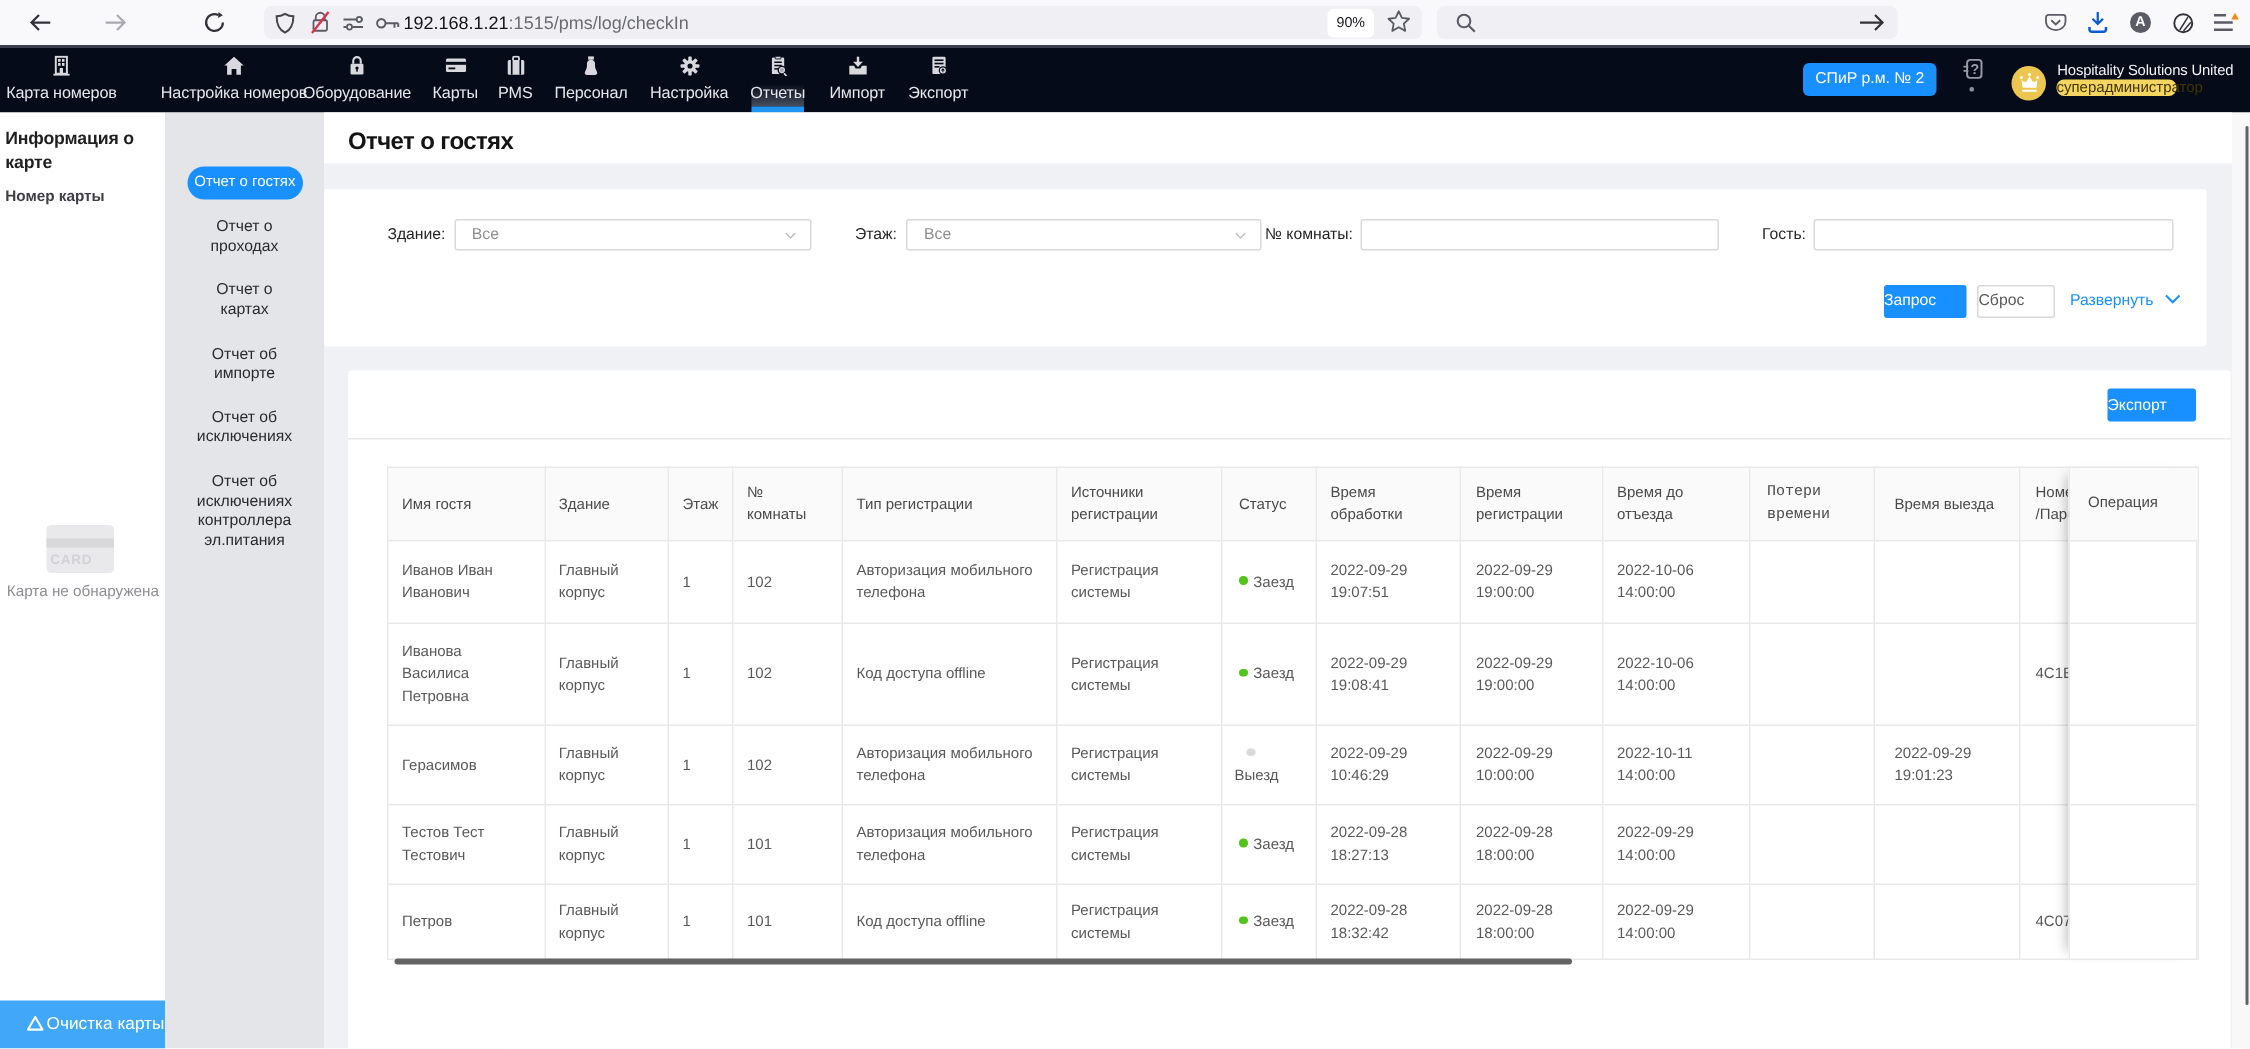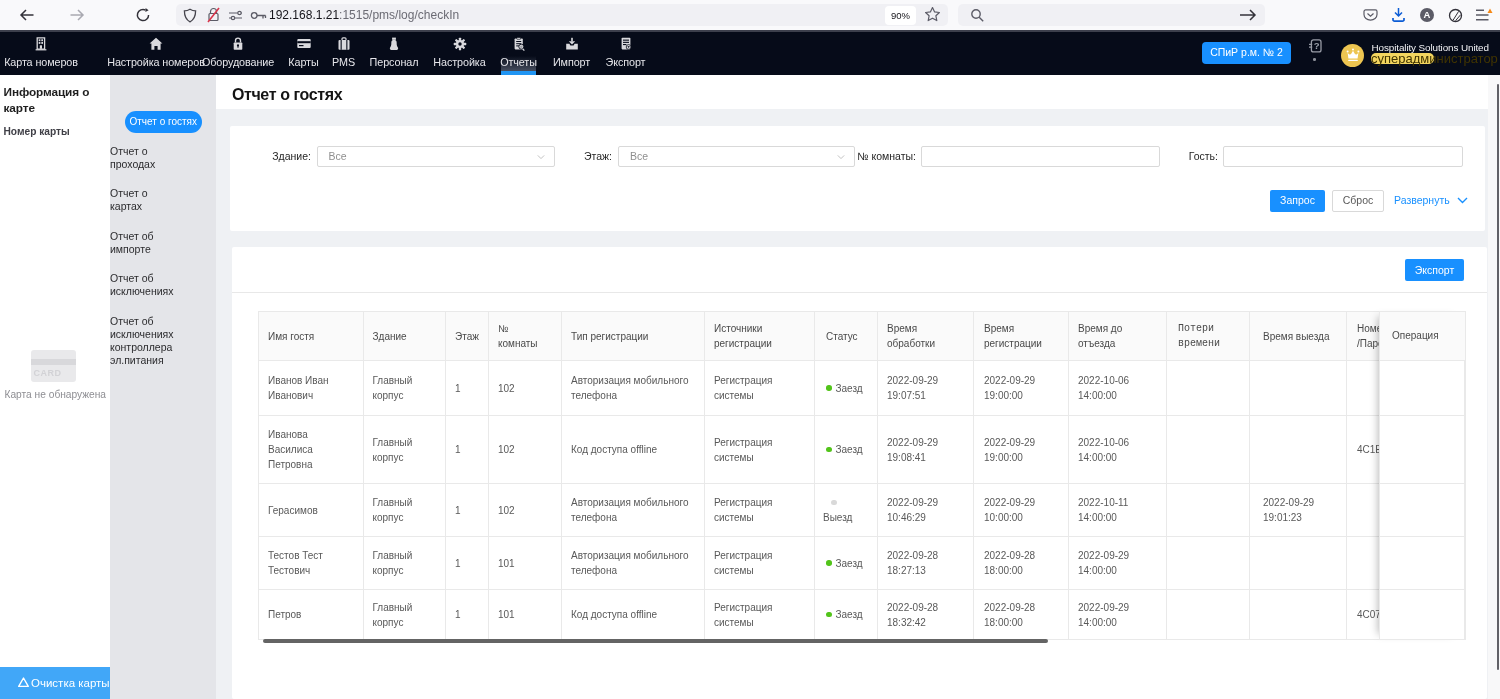--- a/index.html
+++ b/index.html
@@ -19,50 +19,50 @@
 
 #navbar { position:absolute; left:0; top:31.5px; width:1500px; height:43.5px; background:#060b19; }
 .navitem { position:absolute; top:31.5px; height:43.5px; text-align:center; color:#e6e6ea; }
 .navitem .nlabel { position:absolute; left:0; right:0; top:24px; font-size:10.8px; letter-spacing:-0.1px; white-space:nowrap; }
 .navitem svg { position:absolute; top:5px; left:50%; transform:translateX(-50%); }
 #navactivebg { position:absolute; left:500.5px; top:24.5px; width:35px; height:14.5px; background:linear-gradient(to bottom, rgba(160,170,190,0.0), rgba(160,170,190,0.42)); }
 #navunderline { position:absolute; left:500.5px; top:39px; width:35px; height:4.5px; background:#2095f3; }
 #spirbtn { position:absolute; left:1202px; top:42px; width:89px; height:21.5px; background:#1890ff; border-radius:4px; color:#fff; font-size:10.5px; text-align:center; line-height:21.5px; }
 #avatar { position:absolute; left:1341px; top:44px; width:23px; height:23px; border-radius:50%; background:#edc551; }
 #hsu { position:absolute; left:1371.5px; top:41.5px; font-size:9.9px; letter-spacing:-0.1px; color:#f2f2f5; white-space:nowrap; }
-#rolebadge { position:absolute; left:1371px; top:52.5px; width:63px; height:11.5px; background:#f3d55f; border-radius:5px; color:#413400; font-size:13px; text-align:center; line-height:11.5px; }
+#rolebadge { position:absolute; left:1371px; top:52.5px; width:80px; height:11.5px; background:#f3d55f; border-radius:5px; color:#413400; font-size:10px; text-align:center; line-height:11.5px; }
 
 
 #sidebar1 { position:absolute; left:0; top:75px; width:110px; height:624px; background:#fff; }
 #sb1title { position:absolute; left:3.5px; top:10px; width:104px; font-size:11.8px; font-weight:bold; color:#1f1f1f; line-height:15.5px; letter-spacing:-0.1px; }
 #sb1num { position:absolute; left:3.5px; top:51px; font-size:10.2px; font-weight:bold; color:#3f3f46; }
 #cardph { position:absolute; left:30.5px; top:275px; width:45.5px; height:32px; background:#e9e9eb; border-radius:3px; }
 #cardstripe { position:absolute; left:0; top:9px; width:45.5px; height:5.5px; background:#d8d8db; }
 #cardtxt { position:absolute; left:3px; top:18px; font-size:9px; font-weight:bold; color:#d2d2d6; letter-spacing:0.5px; }
 #nocard { position:absolute; left:4.5px; top:314px; width:110px; white-space:nowrap; font-size:10.2px; color:#8e8e93; }
 #cleanbar { position:absolute; left:0; top:592px; width:110px; height:32px; background:#41a7f8; color:#fff; font-size:11.5px; }
 #cleanbar span { position:absolute; left:31px; top:10px; }
 #cleanbar svg { position:absolute; left:17px; top:9px; }
 
 #sidebar2 { position:absolute; left:110px; top:75px; width:106px; height:624px; background:#e4e5e9; }
 #menupill { position:absolute; left:15px; top:35.5px; width:76.5px; height:22px; background:#1890ff; border-radius:11px; color:#fff; font-size:10px; text-align:center; line-height:22px; }
-.mitem { position:absolute; left:0; width:106px; font-size:10.5px; line-height:13px; color:#2b2b2e; }
+.mitem { position:absolute; left:0; width:106px; text-align:center; font-size:10.5px; line-height:13px; color:#2b2b2e; }
 
 
 #main { position:absolute; left:216px; top:75px; width:1272px; height:624px; background:#eff1f4; }
 #mainheader { position:absolute; left:0; top:0; width:1272px; height:34px; background:#fff; }
 #maintitle { position:absolute; left:16px; top:10.5px; font-size:16px; font-weight:bold; color:#141414; letter-spacing:-0.4px; }
-#filtercard { position:absolute; left:14px; top:51px; width:1255px; height:105px; background:#fff; border-radius:2px; }
+#filtercard { position:absolute; left:0; top:51px; width:1255px; height:105px; background:#fff; border-radius:2px; }
 #tablecard { position:absolute; left:16px; top:172px; width:1255px; height:452px; background:#fff; border-radius:2px; }
 
 .flabel { position:absolute; top:24px; font-size:10.5px; color:#262626; text-align:right; }
 .fbox { position:absolute; top:19.5px; height:21px; background:#fff; border:1px solid #d9d9d9; border-radius:2px; }
 .fval { position:absolute; top:0; left:11px; line-height:19px; font-size:10.5px; color:#8f8f8f; }
 .fchev { position:absolute; right:9px; top:7px; width:8px; height:6px; }
-.btn { position:absolute; border-radius:2px; font-size:10.5px; text-align:center; }
+.btn { position:absolute; border-radius:2px; font-size:10.5px; }
 .btnblue { background:#1890ff; color:#fff; }
 .btnwhite { background:#fff; border:1px solid #d9d9d9; color:#595959; }
 
 
 #tblwrap { position:absolute; left:26px; top:64px; width:1207px; }
 table { border-collapse:collapse; table-layout:fixed; width:1207px; font-size:10px; color:#595959; }
 th, td { border:1px solid #e9e9e9; font-weight:normal; text-align:left; vertical-align:middle; padding:4px 4px 4px 9px; line-height:15px; overflow:hidden; white-space:normal; }
 th { background:#fafafa; color:#4a4a4a; }
 .dotg { display:inline-block; width:5.5px; height:5.5px; border-radius:50%; background:#52c41a; margin-right:4px; vertical-align:1px; }
 .dotgray { display:inline-block; width:5.5px; height:5.5px; border-radius:50%; background:#d9d9d9; vertical-align:1px; }

